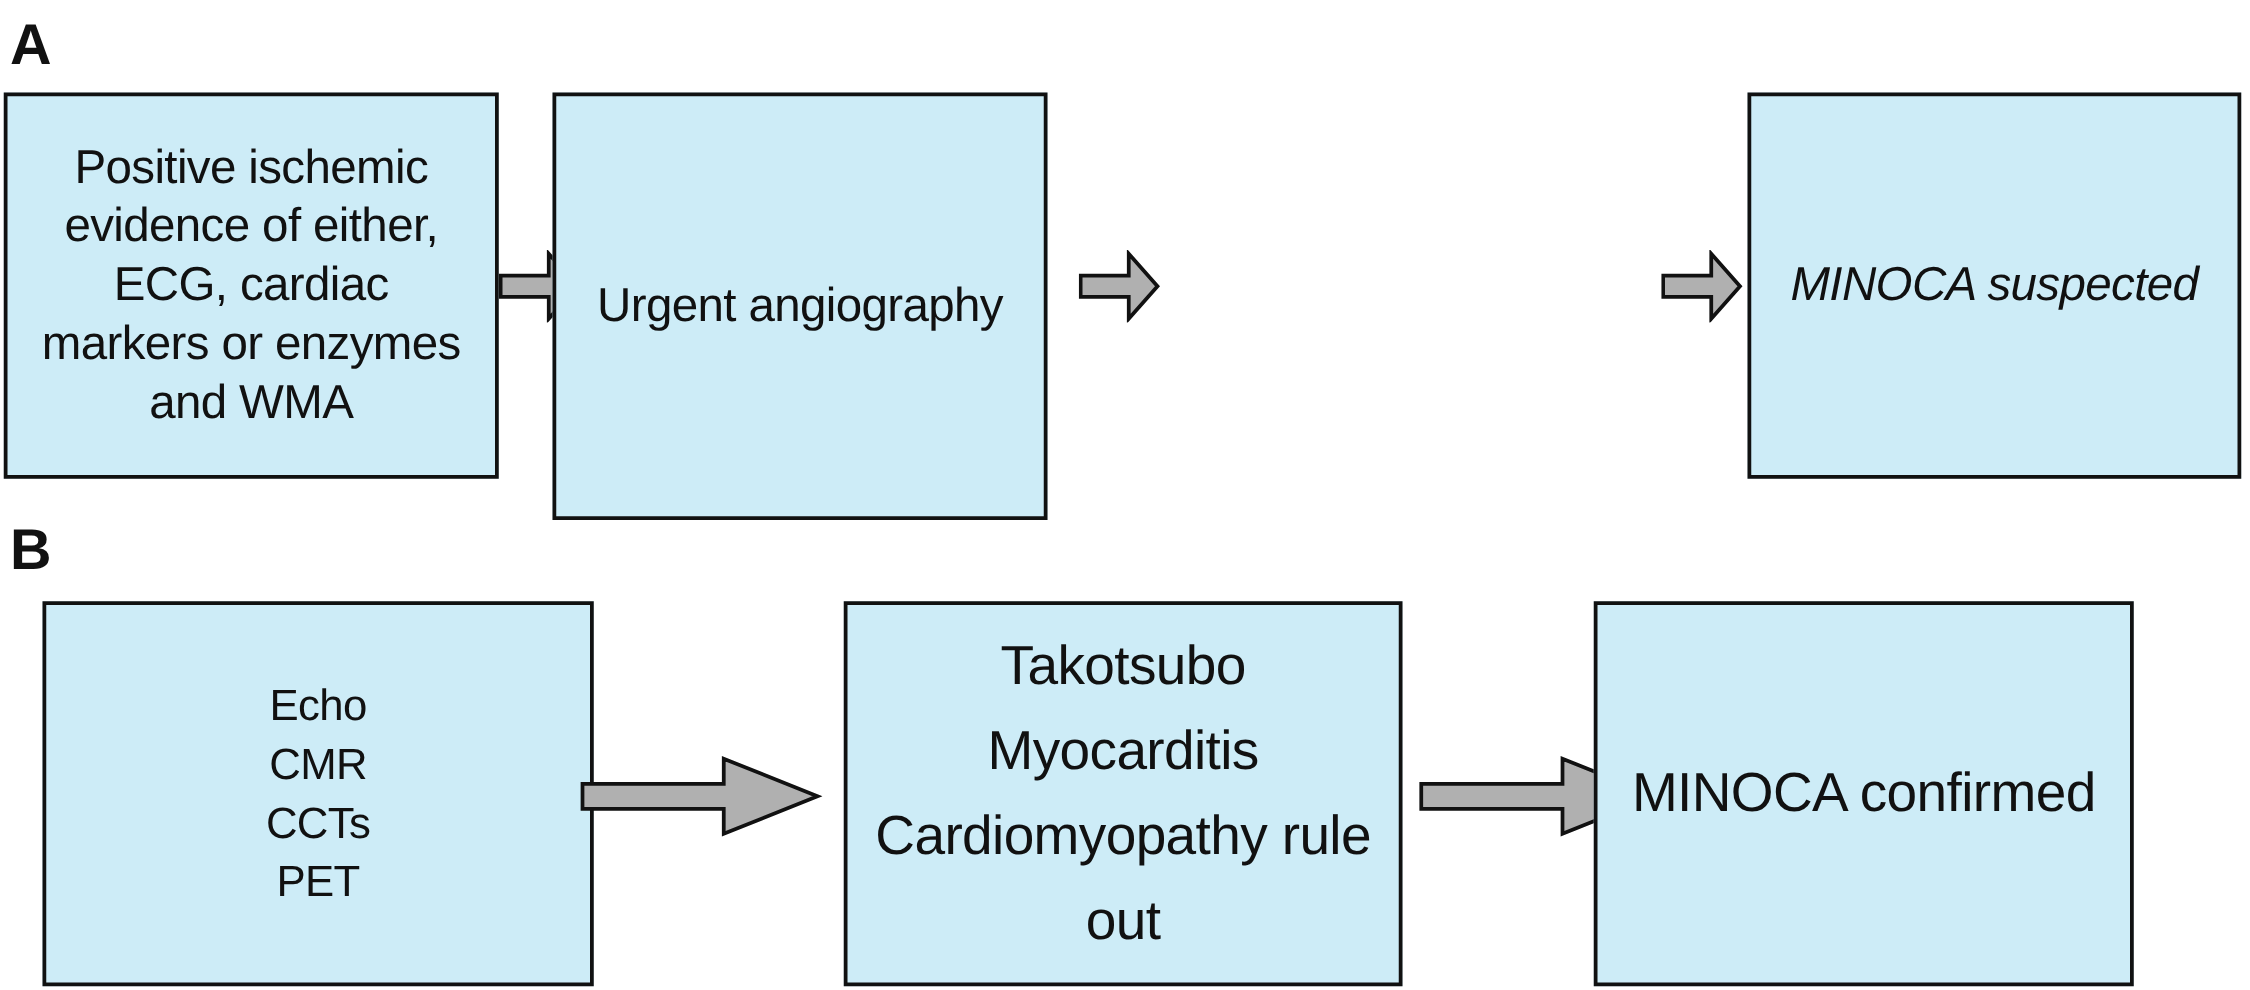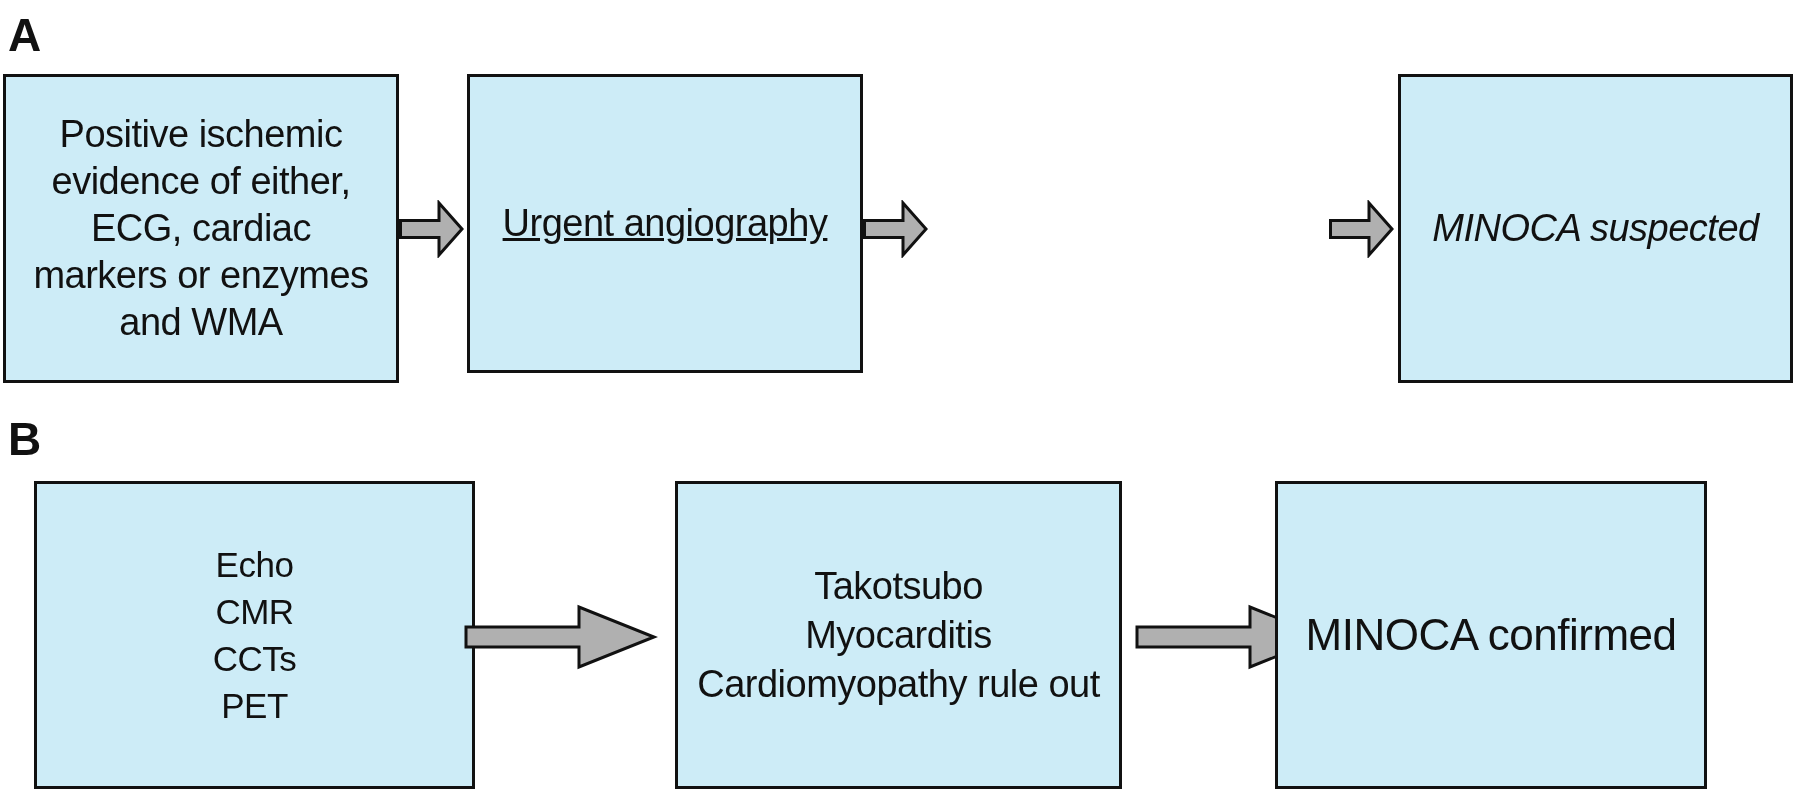--- a/index.html
+++ b/index.html
@@ -29,21 +29,21 @@
     align-items: center;
     justify-content: center;
     text-align: center;
   }
   .box-text {
     white-space: pre-line;
     letter-spacing: -0.5px;
   }
   .row-a .box-text { font-size: 38px; line-height: 47px; }
   .font-small .box-text { font-size: 35px; line-height: 47px; }
-  .font-mid .box-text   { font-size: 38px; line-height: 49px; }
+  .font-mid .box-text   { font-size: 44px; line-height: 68px; }
   .font-large .box-text { font-size: 44px; line-height: 50px; }
   .flow-arrow { position: absolute; display: block; }
   .flow-arrow polygon {
     fill: var(--arrow-fill, #b0b0b0);
     stroke: var(--arrow-stroke, #111111);
     stroke-width: 3;
     stroke-linejoin: miter;
   }
 </style>
 </head>
@@ -58,21 +58,21 @@
 evidence of either,
 ECG, cardiac
 markers or enzymes
 and WMA</div>
   </div>
 
   <svg class="flow-arrow" style="left:399px; top:200px;" width="66" height="58" viewBox="0 0 66 58" aria-hidden="true">
     <polygon points="1.5,20.5 40,20.5 40,3 63,29 40,55 40,37.5 1.5,37.5"></polygon>
   </svg>
 
-  <div class="flow-box row-a" style="left:467px; top:74px; width:396px; height:299px;text-decoration:underline;">
+  <div class="flow-box row-a" style="left:442px; top:74px; width:396px; height:342px;">
     <div class="box-text">Urgent angiography</div>
   </div>
 
   <svg class="flow-arrow" style="left:863px; top:200px;" width="66" height="58" viewBox="0 0 66 58" aria-hidden="true">
     <polygon points="1.5,20.5 40,20.5 40,3 63,29 40,55 40,37.5 1.5,37.5"></polygon>
   </svg>
 
 
   <svg class="flow-arrow" style="left:1329px; top:200px;" width="66" height="58" viewBox="0 0 66 58" aria-hidden="true">
     <polygon points="1.5,20.5 40,20.5 40,3 63,29 40,55 40,37.5 1.5,37.5"></polygon>

